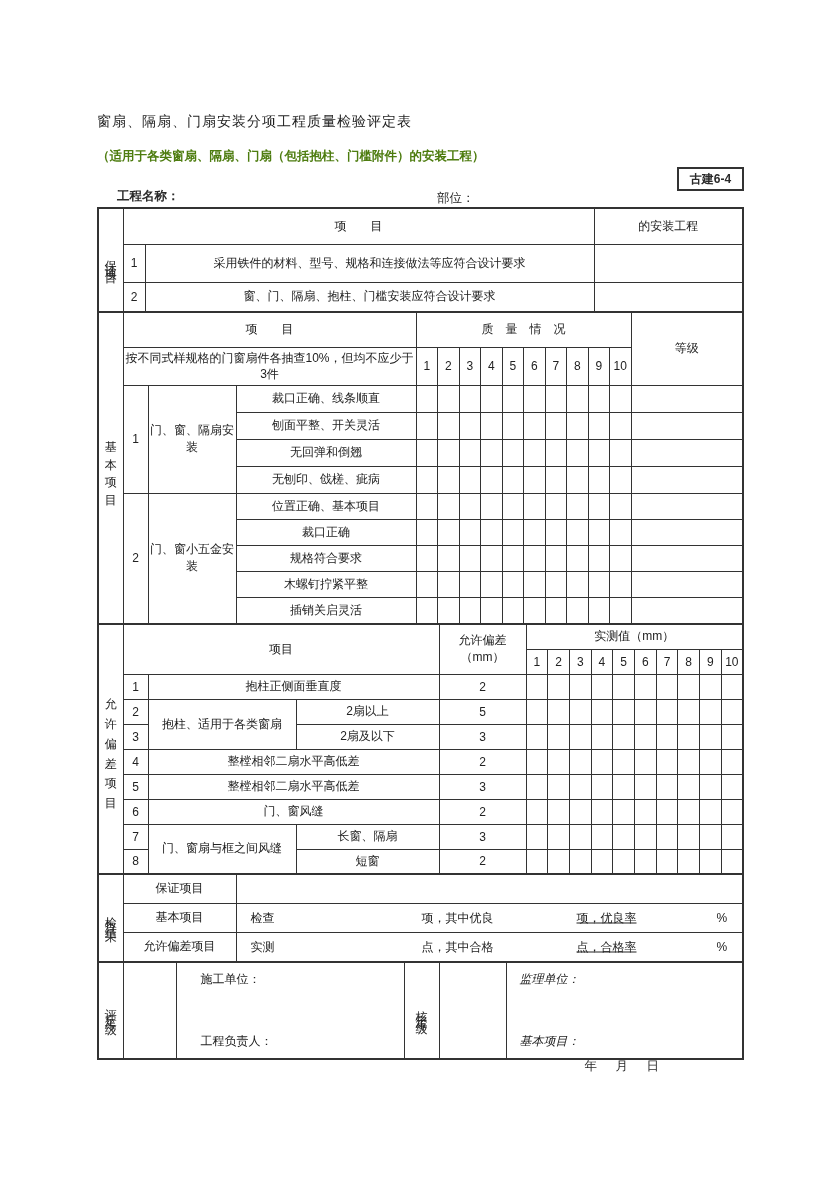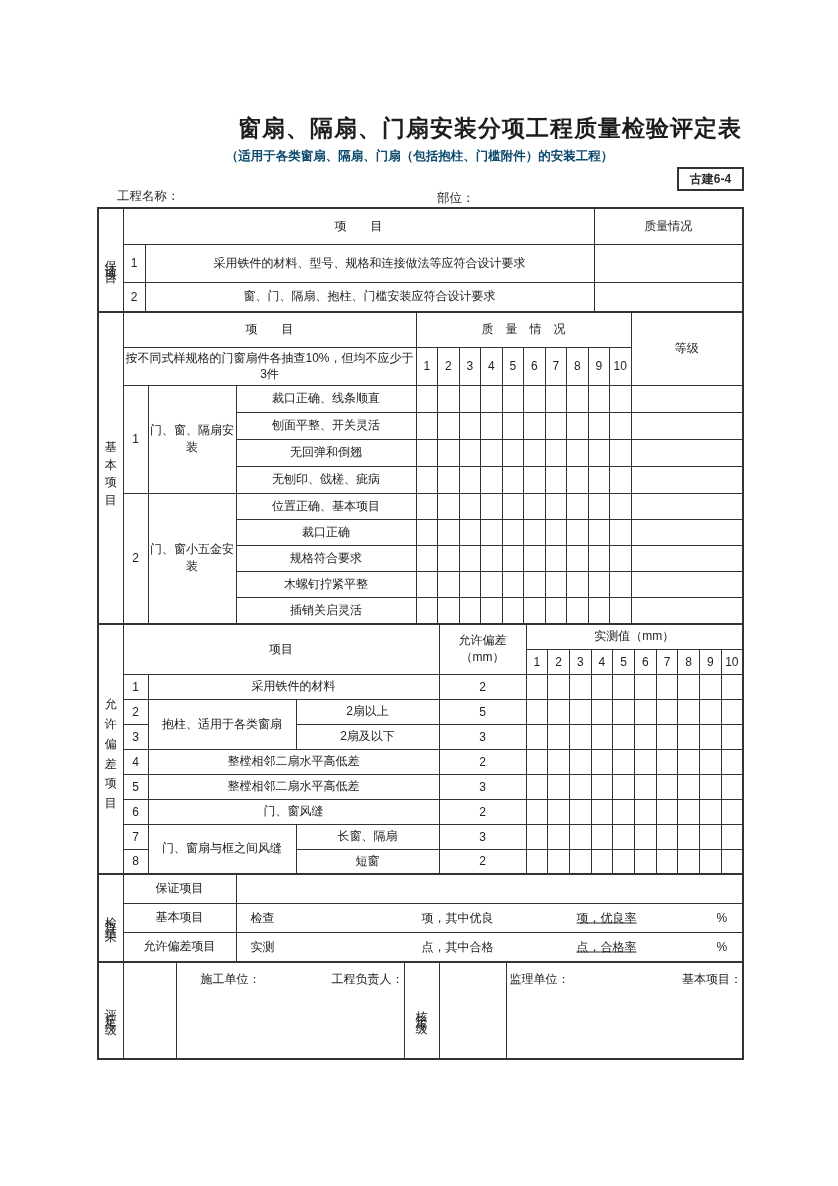--- a/index.html
+++ b/index.html
@@ -1,55 +1,55 @@
 <!DOCTYPE html>
 <html><head>
 <meta charset="utf-8">
 <style>
   html,body{margin:0;padding:0;background:#ffffff;}
   .page{
     position:relative;width:838px;height:1186px;background:#ffffff;
     font-family:"Liberation Sans",sans-serif;color:#222;overflow:hidden;
   }
   .title{
-    position:absolute;top:113px;left:97px;width:645px;text-align:right;
-    font-size:23px;font-weight:bold;letter-spacing:1px;color:#1d1d1d;
+    position:absolute;top:113px;left:97px;width:645px;text-align:left;
+    font-size:14px;font-weight:normal;letter-spacing:1px;color:#1d1d1d;
   }
   .subtitle{
-    position:absolute;top:148px;left:97px;width:645px;text-align:center;
-    font-size:12.5px;font-weight:bold;color:#0c4a6e;
+    position:absolute;top:148px;left:97px;width:645px;
+    font-size:12.5px;font-weight:bold;color:#4d7c0f;
   }
   .form-code{
     position:absolute;left:677px;top:167px;width:63px;height:20px;
     border:2px solid #333;display:flex;align-items:center;justify-content:center;
     font-size:12px;font-weight:bold;color:#2a2a2a;
   }
   .meta-row{position:absolute;left:97px;top:188px;width:645px;font-size:12.5px;color:#2a2a2a;}
-  .meta-row .proj{position:absolute;left:20px;top:0;}
+  .meta-row .proj{position:absolute;left:20px;top:0;font-weight:bold;}
   .meta-row .loc{position:absolute;left:340px;top:2px;}
 
   .sheet{position:absolute;left:97px;top:207px;width:645px;}
   table.tbl{border-collapse:collapse;table-layout:fixed;width:645px;border:2px solid #333;}
   table.tbl + table.tbl{margin-top:-2px;}
   table.tbl td{border:1px solid #333;padding:0;font-size:12px;color:#222;
     text-align:center;vertical-align:middle;overflow:hidden;}
   td.left{text-align:left;padding-left:7px;}
   .vert{writing-mode:vertical-rl;text-orientation:upright;display:inline-block;line-height:1;}
   .sp4{letter-spacing:4px;} .sp5{letter-spacing:5px;} .sp18{letter-spacing:18px;} .sp20{letter-spacing:20px;}
   td.small{font-size:10.5px;}
   td.note{font-size:11px;line-height:1.35;padding:0 4px;}
   td.hd{font-size:12px;}
   td.unit{font-size:11px;line-height:1.4;}
   td.rel{position:relative;}
   .rp{position:absolute;top:50%;transform:translateY(-50%);white-space:nowrap;}
   .rp0{left:14px;} .rp1{left:185px;} .rp2{left:340px;text-decoration:underline;} .rp3{left:480px;}
   td.sign{vertical-align:top;}
-  .sign-inner{display:flex;flex-direction:row;justify-content:space-between;height:79px;
+  .sign-inner{display:flex;flex-direction:column;justify-content:space-between;height:79px;
     padding:8px 0 8px 24px;text-align:left;}
-  .sign-inner.sup{padding-left:3px;}
+  .sign-inner.sup{padding-left:13px;font-style:italic;}
   .date-line{position:absolute;left:97px;top:1058px;width:645px;text-align:right;
     padding-right:80px;box-sizing:border-box;font-size:12.5px;letter-spacing:3px;color:#2a2a2a;}
 </style>
 </head>
 <body>
 
 <div class="page">
 
   <div class="title">窗扇、隔扇、门扇安装分项工程质量检验评定表</div>
   <div class="subtitle">（适用于各类窗扇、隔扇、门扇（包括抱柱、门槛附件）的安装工程）</div>
@@ -65,21 +65,21 @@
       <colgroup>
           <col style="width:25px">
           <col style="width:22px">
           <col style="width:449px">
           <col style="width:149px">
         </colgroup>
       <tbody>
           <tr style="height:36px">
         <td rowspan="3"><span class="vert sp4">保证项目</span></td>
         <td colspan="2" class="hd">项　　目</td>
-        <td class="hd">质量情况</td>
+        <td class="hd">的安装工程</td>
       </tr>
       <tr style="height:38px">
         <td>1</td>
         <td class="left">采用铁件的材料、型号、规格和连接做法等应符合设计要求</td>
         <td></td>
       </tr>
       <tr style="height:30px">
         <td>2</td>
         <td class="left">窗、门、隔扇、抱柱、门槛安装应符合设计要求</td>
         <td></td>
@@ -293,21 +293,21 @@
         <td class="small">4</td>
         <td class="small">5</td>
         <td class="small">6</td>
         <td class="small">7</td>
         <td class="small">8</td>
         <td class="small">9</td>
         <td class="small">10</td>
       </tr>
       <tr style="height:25px">
         <td>1</td>
-        <td colspan="2">采用铁件的材料</td>
+        <td colspan="2">抱柱正侧面垂直度</td>
         <td>2</td>
         <td></td>
             <td></td>
             <td></td>
             <td></td>
             <td></td>
             <td></td>
             <td></td>
             <td></td>
             <td></td>
@@ -482,14 +482,15 @@
             <span>监理单位：</span>
             <span>基本项目：</span>
           </div>
         </td>
       </tr>
     </tbody>
       </table>
 
   </div>
 
+  <div class="date-line">年　月　日</div>
 
 </div>
 
 </body></html>

